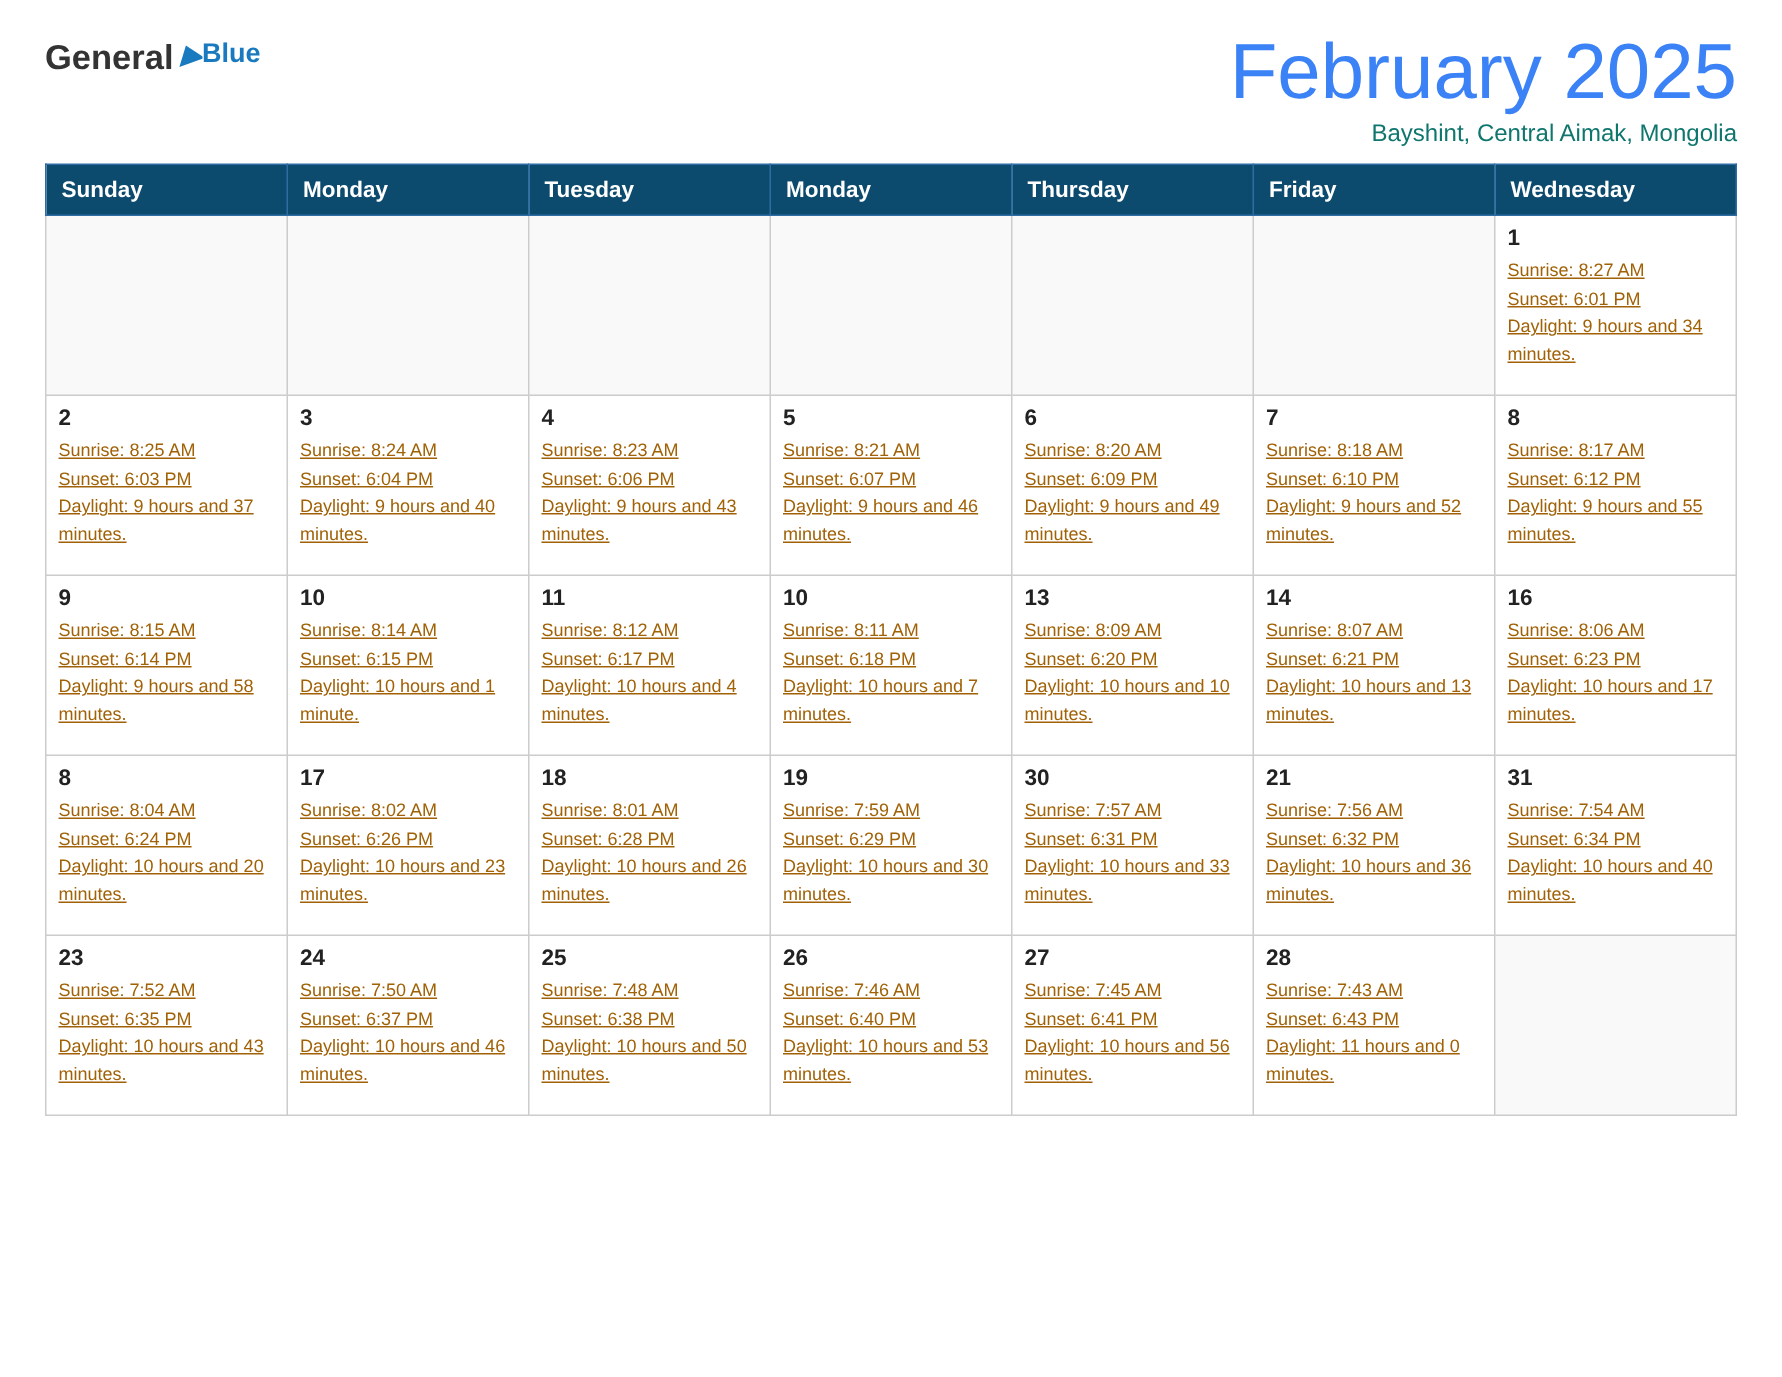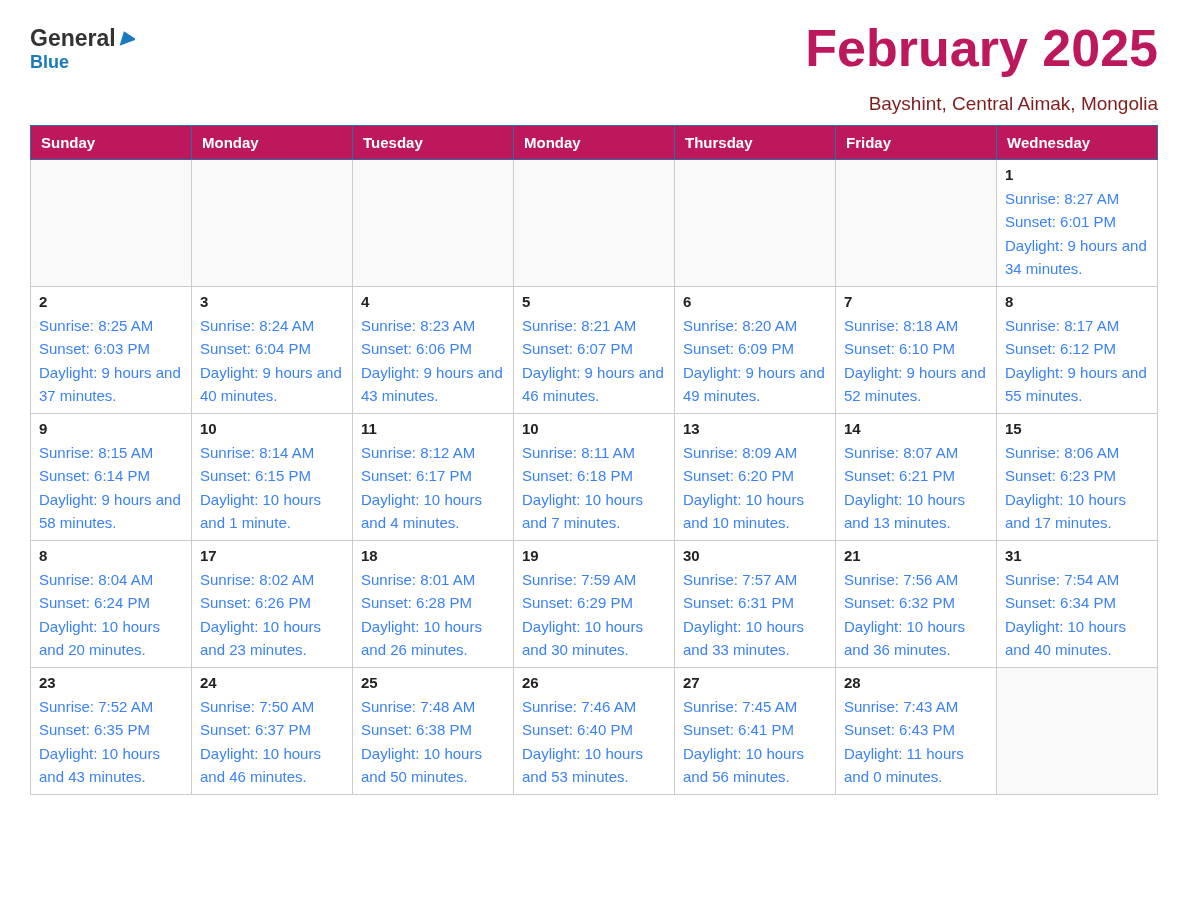--- a/index.html
+++ b/index.html
@@ -11,45 +11,45 @@
       min-height: 918px;
     }
     .header {
       display: flex;
       justify-content: space-between;
       align-items: flex-start;
       margin-bottom: 10px;
     }
     .logo {
       display: flex;
-      flex-direction: column;
+      flex-direction: row;
       align-items: flex-start;
       padding-top: 5px;
     }
     .title-block {
       text-align: right;
     }
     .month-title {
       font-size: 52px;
-      font-weight: bold;
-      color: #be185d;
+      font-weight: normal;
+      color: #3b82f6;
       line-height: 1.1;
     }
     .location-title {
-      font-size: 19px;
-      color: #7f1d1d;
-      margin-top: 16px;
+      font-size: 16px;
+      color: #0f766e;
+      margin-top: 4px;
     }
     .calendar {
       width: 100%;
       border-collapse: collapse;
       margin-top: 10px;
     }
     .calendar th {
-      background-color: #be185d;
+      background-color: #0c4a6e;
       color: #fff;
       font-size: 15px;
       font-weight: 600;
       padding: 8px 10px;
       text-align: left;
       border: 1px solid #2e6da4;
     }
     .calendar td {
       vertical-align: top;
       border: 1px solid #ccc;
@@ -64,23 +64,24 @@
       background: #f9f9f9;
     }
     .day-number {
       font-size: 15px;
       font-weight: bold;
       color: #222;
       display: block;
       margin-bottom: 4px;
     }
     .sun-info {
-      font-size: 15px;
-      color: #3b82f6;
+      font-size: 12px;
+      color: #a16207;
       line-height: 1.55;
+      text-decoration: underline;
     }
     .logo-row {
       display: flex;
       align-items: center;
     }
     .logo-text-general {
       font-size: 23px;
       font-weight: bold;
       color: #333;
     }
@@ -189,21 +190,21 @@
         </td>
         <td>
           <span class="day-number">13</span>
           <div class="sun-info">Sunrise: 8:09 AM<br>Sunset: 6:20 PM<br>Daylight: 10 hours and 10 minutes.</div>
         </td>
         <td>
           <span class="day-number">14</span>
           <div class="sun-info">Sunrise: 8:07 AM<br>Sunset: 6:21 PM<br>Daylight: 10 hours and 13 minutes.</div>
         </td>
         <td>
-          <span class="day-number">15</span>
+          <span class="day-number">16</span>
           <div class="sun-info">Sunrise: 8:06 AM<br>Sunset: 6:23 PM<br>Daylight: 10 hours and 17 minutes.</div>
         </td>
       </tr>
       <tr>
         <td>
           <span class="day-number">8</span>
           <div class="sun-info">Sunrise: 8:04 AM<br>Sunset: 6:24 PM<br>Daylight: 10 hours and 20 minutes.</div>
         </td>
         <td>
           <span class="day-number">17</span>

